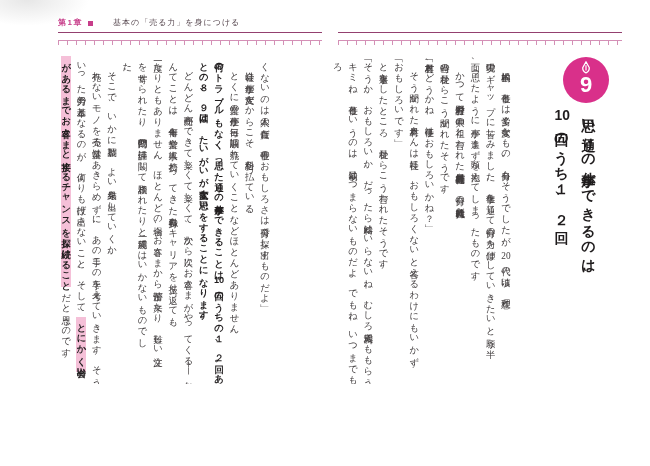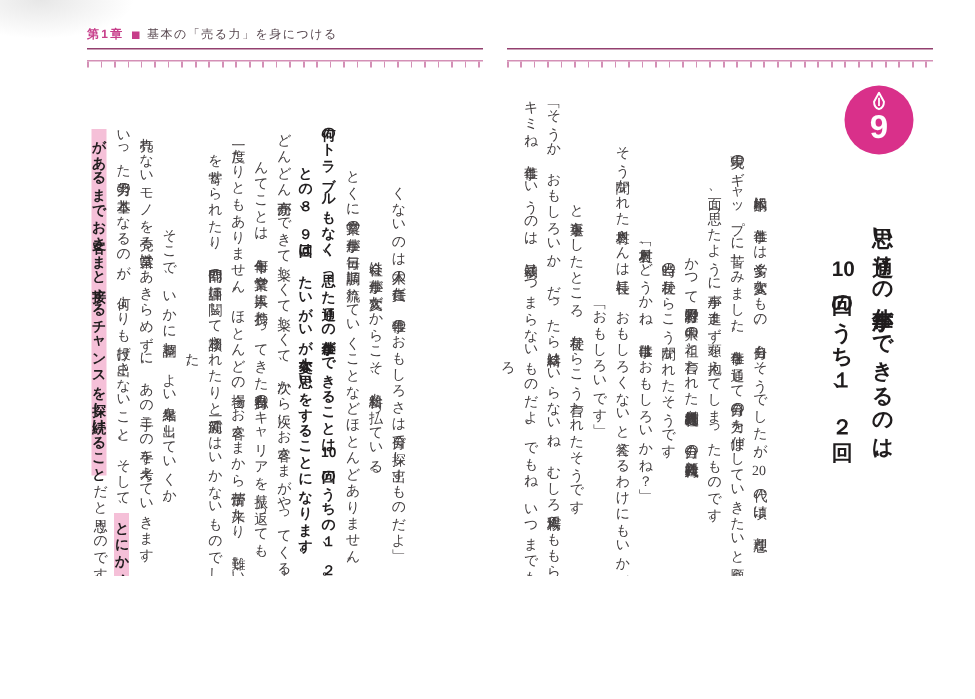--- a/index.html
+++ b/index.html
@@ -7,34 +7,34 @@
     --rule:#93406f;
     --tick:#d490b6;
     --text:#413d3e;
     --bold:#211e1f;
     --hl:#f5c0d8;
     --muted:#8b8b8b;
   }
   html,body{margin:0;padding:0;background:#fff;}
   .canvas{
     position:relative;width:650px;height:384px;background:#fff;overflow:hidden;
-    font-family:"Liberation Serif","DejaVu Serif",serif;color:var(--text);text-align:center;
+    font-family:"Liberation Serif","DejaVu Serif",serif;color:var(--text);
   }
   .canvas::before{ 
     content:"";position:absolute;left:0;top:0;width:90px;height:26px;
     background:radial-gradient(ellipse at 30% 0%,rgba(120,120,120,.18),rgba(255,255,255,0) 70%);
     pointer-events:none;
   }
   .chapter-header{
     position:absolute;left:58px;top:18px;display:flex;align-items:center;gap:5px;
     font-family:"Liberation Sans","DejaVu Sans",sans-serif;font-size:8px;line-height:10px;
   }
   .ch-label{color:#c73e8a;letter-spacing:1.5px;font-weight:bold;}
   .ch-sq{width:5px;height:5px;background:#c73e8a;display:inline-block;}
-  .ch-title{color:#55454d;letter-spacing:1px;}
+  .ch-title{color:#55454d;letter-spacing:1px;margin-left:15px;}
   .rule{position:absolute;height:1px;background:var(--rule);}
   .rule.l{left:58px;top:32px;width:264px;}
   .rule.r{left:338px;top:32px;width:284px;}
   .ruler{
     position:absolute;height:4px;
     background-image:repeating-linear-gradient(to right,var(--tick) 0 1px,transparent 1px 9px);
   }
   .ruler.top{border-top:1px solid var(--tick);}
   .ruler.bottom{border-bottom:1px solid var(--tick);}
   .ruler.tl{left:58px;top:40px;width:264px;}

